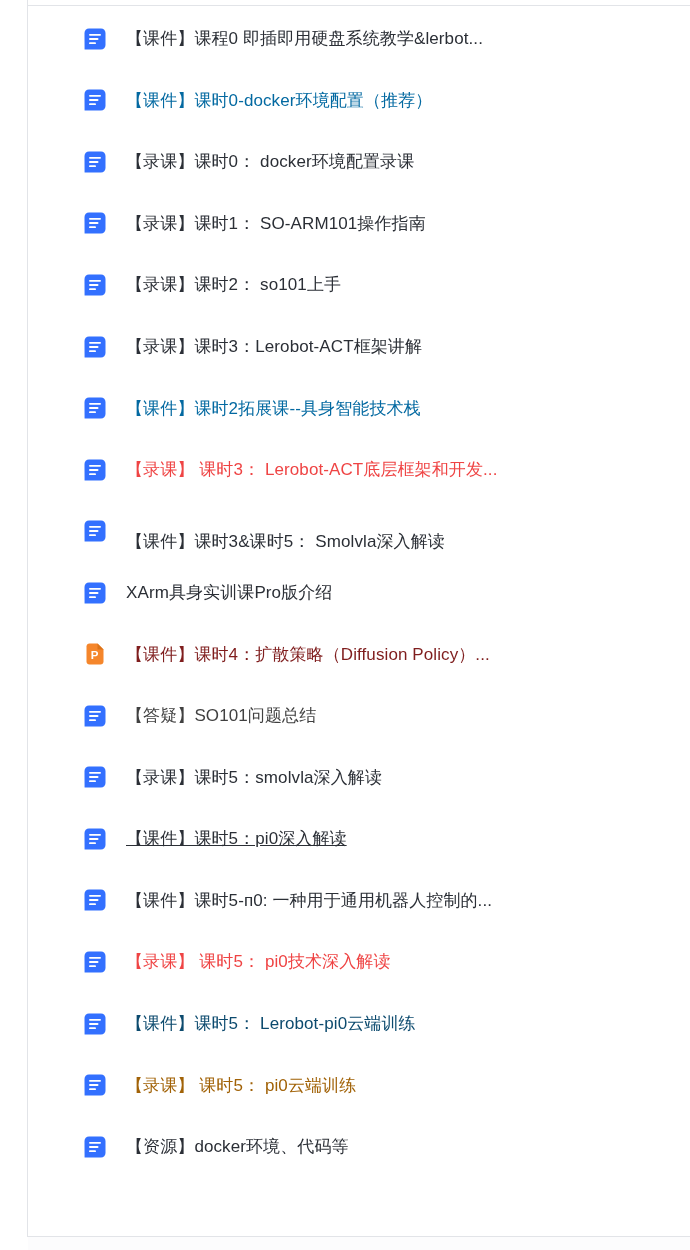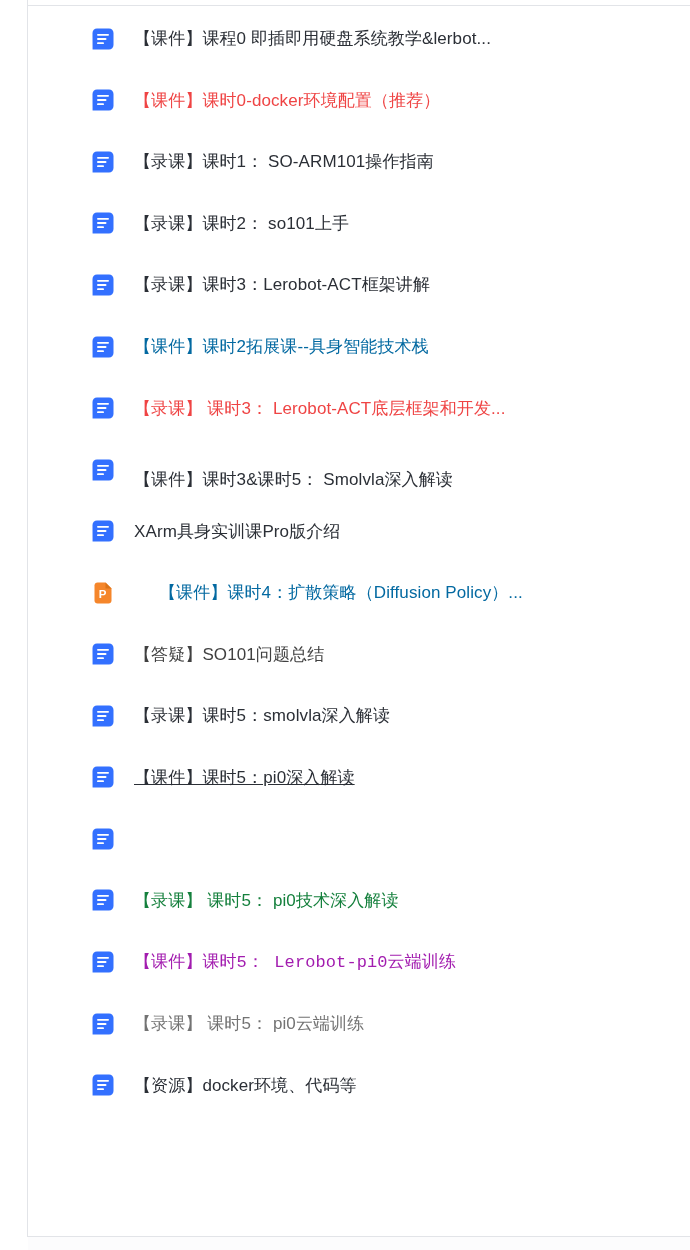--- a/index.html
+++ b/index.html
@@ -11,21 +11,21 @@
     overflow: hidden;
   }
   .divider { position: absolute; background: #e2e4e8; }
   .divider-left   { left: 27px; top: 0; width: 1px; height: 1237px; }
   .divider-top    { left: 27px; right: 0; top: 5px; height: 1px; }
   .divider-bottom { left: 27px; right: 0; top: 1236px; height: 1px; }
   .bottom-strip   { position: absolute; left: 28px; right: 0; top: 1237px; bottom: 0; background: #fcfcfd; }
 
   .doc-list {
     position: absolute;
-    left: 44px; top: 6px; right: 0;
+    left: 36px; top: 6px; right: 0;
     padding-top: 2px;
     display: flex;
     flex-direction: column;
   }
   .row {
     height: 61.55px;
     display: flex;
     align-items: center;
     padding-left: 47px;
     cursor: pointer;
@@ -72,24 +72,36 @@
   <div class="row">
     <span class="icon-wrap">
       <svg class="svg-doc" width="24" height="24" viewBox="0 0 24 24" aria-hidden="true">
         <path class="doc-body" d="M6 1.5 H18 C20.6 1.5 22.5 3.4 22.5 6 V18 C22.5 20.6 20.6 22.5 18 22.5 H9.5 C5.2 22.5 1.6 22.6 1.6 22.6 C1.6 22.6 1.5 9.5 1.5 6 C1.5 3.4 3.4 1.5 6 1.5 Z" fill="#3370ff"></path>
         <rect x="6" y="6.9" width="12" height="1.9" rx="0.95" fill="#ffffff"></rect>
         <rect x="6" y="11.05" width="9.5" height="1.9" rx="0.95" fill="#ffffff"></rect>
         <rect x="6" y="15.2" width="7" height="1.9" rx="0.95" fill="#ffffff"></rect>
       </svg>
 
     </span>
-    <span class="title" style="color: #ef4444;">【课件】课时0-docker环境配置（推荐）</span>
-  </div>
-
-
+    <span class="title" style="color: #0369a1;">【课件】课时0-docker环境配置（推荐）</span>
+  </div>
+
+
+  <div class="row">
+    <span class="icon-wrap">
+      <svg class="svg-doc" width="24" height="24" viewBox="0 0 24 24" aria-hidden="true">
+        <path class="doc-body" d="M6 1.5 H18 C20.6 1.5 22.5 3.4 22.5 6 V18 C22.5 20.6 20.6 22.5 18 22.5 H9.5 C5.2 22.5 1.6 22.6 1.6 22.6 C1.6 22.6 1.5 9.5 1.5 6 C1.5 3.4 3.4 1.5 6 1.5 Z" fill="#3370ff"></path>
+        <rect x="6" y="6.9" width="12" height="1.9" rx="0.95" fill="#ffffff"></rect>
+        <rect x="6" y="11.05" width="9.5" height="1.9" rx="0.95" fill="#ffffff"></rect>
+        <rect x="6" y="15.2" width="7" height="1.9" rx="0.95" fill="#ffffff"></rect>
+      </svg>
+
+    </span>
+    <span class="title" style="color: rgb(43, 47, 54);">【录课】课时0： docker环境配置录课</span>
+  </div>
 
   <div class="row">
     <span class="icon-wrap">
       <svg class="svg-doc" width="24" height="24" viewBox="0 0 24 24" aria-hidden="true">
         <path class="doc-body" d="M6 1.5 H18 C20.6 1.5 22.5 3.4 22.5 6 V18 C22.5 20.6 20.6 22.5 18 22.5 H9.5 C5.2 22.5 1.6 22.6 1.6 22.6 C1.6 22.6 1.5 9.5 1.5 6 C1.5 3.4 3.4 1.5 6 1.5 Z" fill="#3370ff"></path>
         <rect x="6" y="6.9" width="12" height="1.9" rx="0.95" fill="#ffffff"></rect>
         <rect x="6" y="11.05" width="9.5" height="1.9" rx="0.95" fill="#ffffff"></rect>
         <rect x="6" y="15.2" width="7" height="1.9" rx="0.95" fill="#ffffff"></rect>
       </svg>
 
@@ -177,21 +189,21 @@
 
   <div class="row">
     <span class="icon-wrap">
 
       <svg class="svg-ppt" width="24" height="24" viewBox="0 0 24 24" aria-hidden="true">
         <path class="ppt-body" d="M6.5 1.5 H14.5 L20.5 7.5 V19.5 C20.5 21.2 19.2 22.5 17.5 22.5 H6.5 C4.8 22.5 3.5 21.2 3.5 19.5 V4.5 C3.5 2.8 4.8 1.5 6.5 1.5 Z" fill="#f5862b"></path>
         <path class="ppt-fold" d="M14.5 1.5 L20.5 7.5 H14.5 Z" fill="#db7318"></path>
         <text class="ppt-letter" x="11.6" y="17.2" text-anchor="middle" font-family="Liberation Sans, sans-serif" font-size="11.5" font-weight="700" fill="#ffffff">P</text>
       </svg>
     </span>
-    <span class="title" style="color: #0369a1; margin-left: 25px;">【课件】课时4：扩散策略（Diffusion Policy）...</span>
+    <span class="title" style="color: #7f1d1d;">【课件】课时4：扩散策略（Diffusion Policy）...</span>
   </div>
 
   <div class="row">
     <span class="icon-wrap">
       <svg class="svg-doc" width="24" height="24" viewBox="0 0 24 24" aria-hidden="true">
         <path class="doc-body" d="M6 1.5 H18 C20.6 1.5 22.5 3.4 22.5 6 V18 C22.5 20.6 20.6 22.5 18 22.5 H9.5 C5.2 22.5 1.6 22.6 1.6 22.6 C1.6 22.6 1.5 9.5 1.5 6 C1.5 3.4 3.4 1.5 6 1.5 Z" fill="#3370ff"></path>
         <rect x="6" y="6.9" width="12" height="1.9" rx="0.95" fill="#ffffff"></rect>
         <rect x="6" y="11.05" width="9.5" height="1.9" rx="0.95" fill="#ffffff"></rect>
         <rect x="6" y="15.2" width="7" height="1.9" rx="0.95" fill="#ffffff"></rect>
       </svg>
@@ -229,59 +241,60 @@
   <div class="row">
     <span class="icon-wrap">
       <svg class="svg-doc" width="24" height="24" viewBox="0 0 24 24" aria-hidden="true">
         <path class="doc-body" d="M6 1.5 H18 C20.6 1.5 22.5 3.4 22.5 6 V18 C22.5 20.6 20.6 22.5 18 22.5 H9.5 C5.2 22.5 1.6 22.6 1.6 22.6 C1.6 22.6 1.5 9.5 1.5 6 C1.5 3.4 3.4 1.5 6 1.5 Z" fill="#3370ff"></path>
         <rect x="6" y="6.9" width="12" height="1.9" rx="0.95" fill="#ffffff"></rect>
         <rect x="6" y="11.05" width="9.5" height="1.9" rx="0.95" fill="#ffffff"></rect>
         <rect x="6" y="15.2" width="7" height="1.9" rx="0.95" fill="#ffffff"></rect>
       </svg>
 
     </span>
-  </div>
-
-  <div class="row">
-    <span class="icon-wrap">
-      <svg class="svg-doc" width="24" height="24" viewBox="0 0 24 24" aria-hidden="true">
-        <path class="doc-body" d="M6 1.5 H18 C20.6 1.5 22.5 3.4 22.5 6 V18 C22.5 20.6 20.6 22.5 18 22.5 H9.5 C5.2 22.5 1.6 22.6 1.6 22.6 C1.6 22.6 1.5 9.5 1.5 6 C1.5 3.4 3.4 1.5 6 1.5 Z" fill="#3370ff"></path>
-        <rect x="6" y="6.9" width="12" height="1.9" rx="0.95" fill="#ffffff"></rect>
-        <rect x="6" y="11.05" width="9.5" height="1.9" rx="0.95" fill="#ffffff"></rect>
-        <rect x="6" y="15.2" width="7" height="1.9" rx="0.95" fill="#ffffff"></rect>
-      </svg>
-
-    </span>
-    <span class="title" style="color: #15803d;">【录课】 课时5： pi0技术深入解读</span>
-  </div>
-
-  <div class="row">
-    <span class="icon-wrap">
-      <svg class="svg-doc" width="24" height="24" viewBox="0 0 24 24" aria-hidden="true">
-        <path class="doc-body" d="M6 1.5 H18 C20.6 1.5 22.5 3.4 22.5 6 V18 C22.5 20.6 20.6 22.5 18 22.5 H9.5 C5.2 22.5 1.6 22.6 1.6 22.6 C1.6 22.6 1.5 9.5 1.5 6 C1.5 3.4 3.4 1.5 6 1.5 Z" fill="#3370ff"></path>
-        <rect x="6" y="6.9" width="12" height="1.9" rx="0.95" fill="#ffffff"></rect>
-        <rect x="6" y="11.05" width="9.5" height="1.9" rx="0.95" fill="#ffffff"></rect>
-        <rect x="6" y="15.2" width="7" height="1.9" rx="0.95" fill="#ffffff"></rect>
-      </svg>
-
-    </span>
-    <span class="title" style="color: #a21caf; font-family: Liberation Mono, monospace;">【课件】课时5： Lerobot-pi0云端训练</span>
-  </div>
-
-  <div class="row">
-    <span class="icon-wrap">
-      <svg class="svg-doc" width="24" height="24" viewBox="0 0 24 24" aria-hidden="true">
-        <path class="doc-body" d="M6 1.5 H18 C20.6 1.5 22.5 3.4 22.5 6 V18 C22.5 20.6 20.6 22.5 18 22.5 H9.5 C5.2 22.5 1.6 22.6 1.6 22.6 C1.6 22.6 1.5 9.5 1.5 6 C1.5 3.4 3.4 1.5 6 1.5 Z" fill="#3370ff"></path>
-        <rect x="6" y="6.9" width="12" height="1.9" rx="0.95" fill="#ffffff"></rect>
-        <rect x="6" y="11.05" width="9.5" height="1.9" rx="0.95" fill="#ffffff"></rect>
-        <rect x="6" y="15.2" width="7" height="1.9" rx="0.95" fill="#ffffff"></rect>
-      </svg>
-
-    </span>
-    <span class="title" style="color: #737373;">【录课】 课时5： pi0云端训练</span>
+    <span class="title" style="color: rgb(43, 47, 54);">【课件】课时5-п0: 一种用于通用机器人控制的...</span>
+  </div>
+
+  <div class="row">
+    <span class="icon-wrap">
+      <svg class="svg-doc" width="24" height="24" viewBox="0 0 24 24" aria-hidden="true">
+        <path class="doc-body" d="M6 1.5 H18 C20.6 1.5 22.5 3.4 22.5 6 V18 C22.5 20.6 20.6 22.5 18 22.5 H9.5 C5.2 22.5 1.6 22.6 1.6 22.6 C1.6 22.6 1.5 9.5 1.5 6 C1.5 3.4 3.4 1.5 6 1.5 Z" fill="#3370ff"></path>
+        <rect x="6" y="6.9" width="12" height="1.9" rx="0.95" fill="#ffffff"></rect>
+        <rect x="6" y="11.05" width="9.5" height="1.9" rx="0.95" fill="#ffffff"></rect>
+        <rect x="6" y="15.2" width="7" height="1.9" rx="0.95" fill="#ffffff"></rect>
+      </svg>
+
+    </span>
+    <span class="title" style="color: #ef4444;">【录课】 课时5： pi0技术深入解读</span>
+  </div>
+
+  <div class="row">
+    <span class="icon-wrap">
+      <svg class="svg-doc" width="24" height="24" viewBox="0 0 24 24" aria-hidden="true">
+        <path class="doc-body" d="M6 1.5 H18 C20.6 1.5 22.5 3.4 22.5 6 V18 C22.5 20.6 20.6 22.5 18 22.5 H9.5 C5.2 22.5 1.6 22.6 1.6 22.6 C1.6 22.6 1.5 9.5 1.5 6 C1.5 3.4 3.4 1.5 6 1.5 Z" fill="#3370ff"></path>
+        <rect x="6" y="6.9" width="12" height="1.9" rx="0.95" fill="#ffffff"></rect>
+        <rect x="6" y="11.05" width="9.5" height="1.9" rx="0.95" fill="#ffffff"></rect>
+        <rect x="6" y="15.2" width="7" height="1.9" rx="0.95" fill="#ffffff"></rect>
+      </svg>
+
+    </span>
+    <span class="title" style="color: #0c4a6e;">【课件】课时5： Lerobot-pi0云端训练</span>
+  </div>
+
+  <div class="row">
+    <span class="icon-wrap">
+      <svg class="svg-doc" width="24" height="24" viewBox="0 0 24 24" aria-hidden="true">
+        <path class="doc-body" d="M6 1.5 H18 C20.6 1.5 22.5 3.4 22.5 6 V18 C22.5 20.6 20.6 22.5 18 22.5 H9.5 C5.2 22.5 1.6 22.6 1.6 22.6 C1.6 22.6 1.5 9.5 1.5 6 C1.5 3.4 3.4 1.5 6 1.5 Z" fill="#3370ff"></path>
+        <rect x="6" y="6.9" width="12" height="1.9" rx="0.95" fill="#ffffff"></rect>
+        <rect x="6" y="11.05" width="9.5" height="1.9" rx="0.95" fill="#ffffff"></rect>
+        <rect x="6" y="15.2" width="7" height="1.9" rx="0.95" fill="#ffffff"></rect>
+      </svg>
+
+    </span>
+    <span class="title" style="color: #a16207;">【录课】 课时5： pi0云端训练</span>
   </div>
 
   <div class="row">
     <span class="icon-wrap">
       <svg class="svg-doc" width="24" height="24" viewBox="0 0 24 24" aria-hidden="true">
         <path class="doc-body" d="M6 1.5 H18 C20.6 1.5 22.5 3.4 22.5 6 V18 C22.5 20.6 20.6 22.5 18 22.5 H9.5 C5.2 22.5 1.6 22.6 1.6 22.6 C1.6 22.6 1.5 9.5 1.5 6 C1.5 3.4 3.4 1.5 6 1.5 Z" fill="#3370ff"></path>
         <rect x="6" y="6.9" width="12" height="1.9" rx="0.95" fill="#ffffff"></rect>
         <rect x="6" y="11.05" width="9.5" height="1.9" rx="0.95" fill="#ffffff"></rect>
         <rect x="6" y="15.2" width="7" height="1.9" rx="0.95" fill="#ffffff"></rect>
       </svg>

